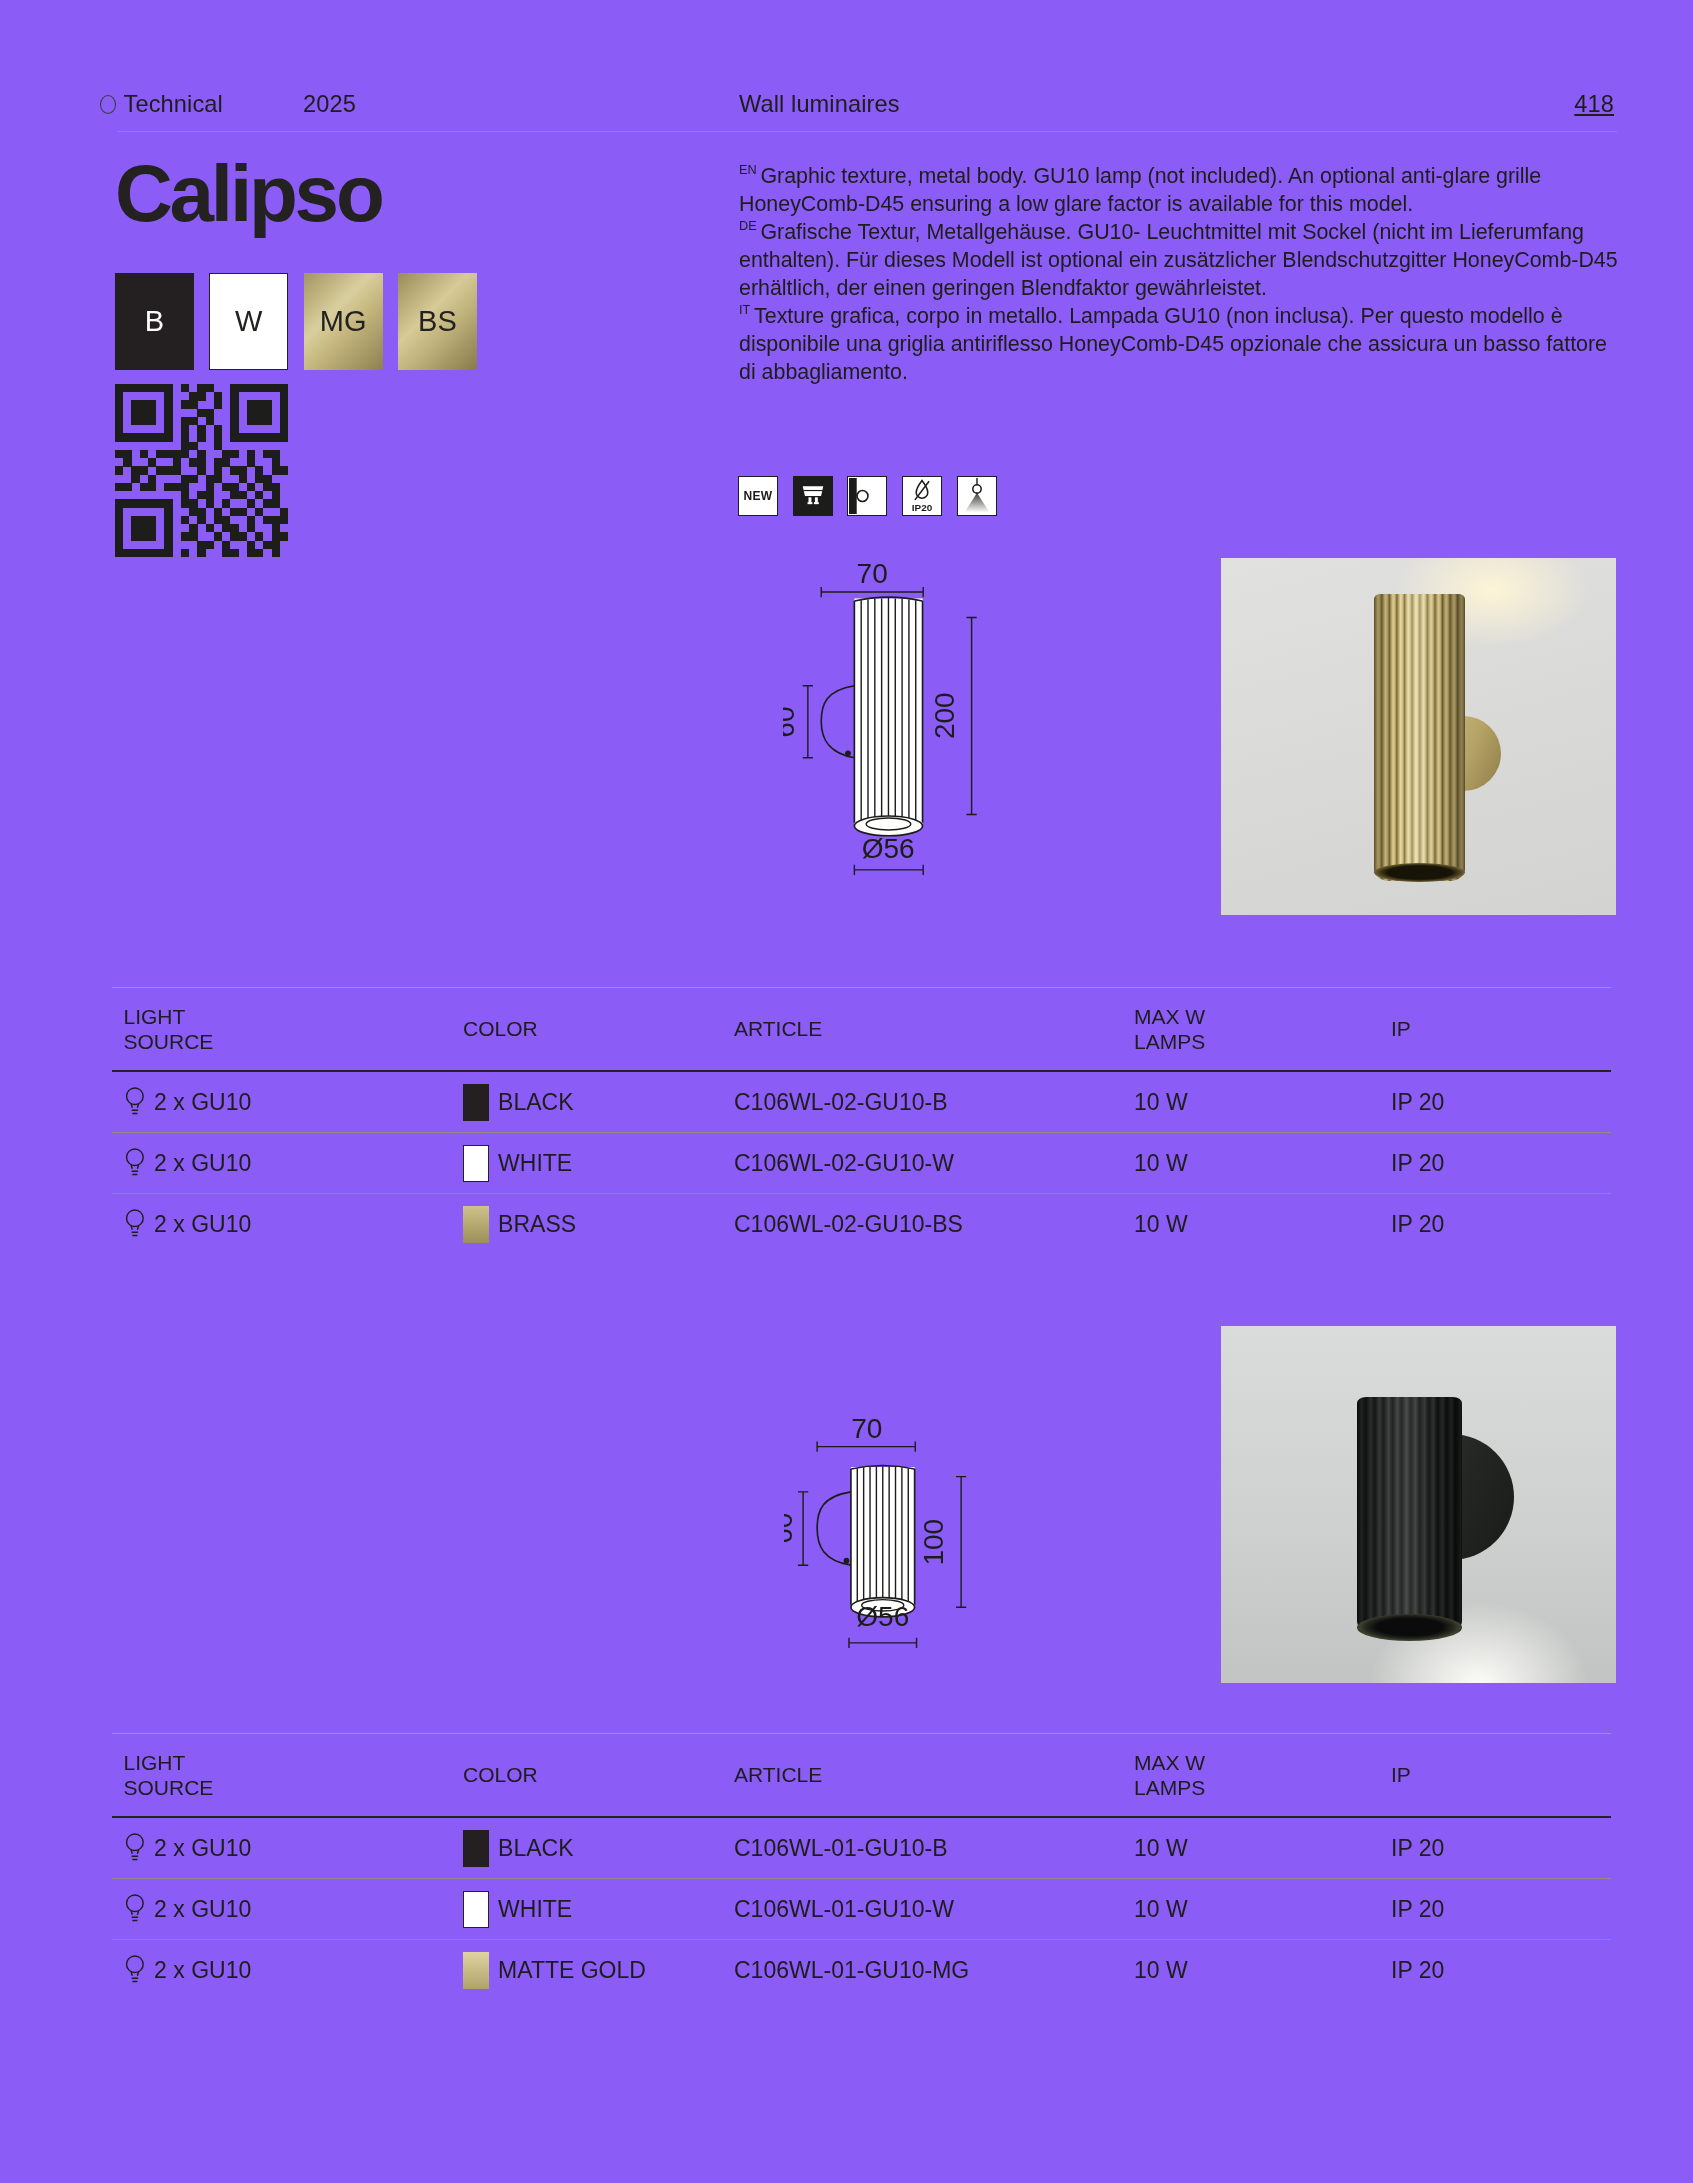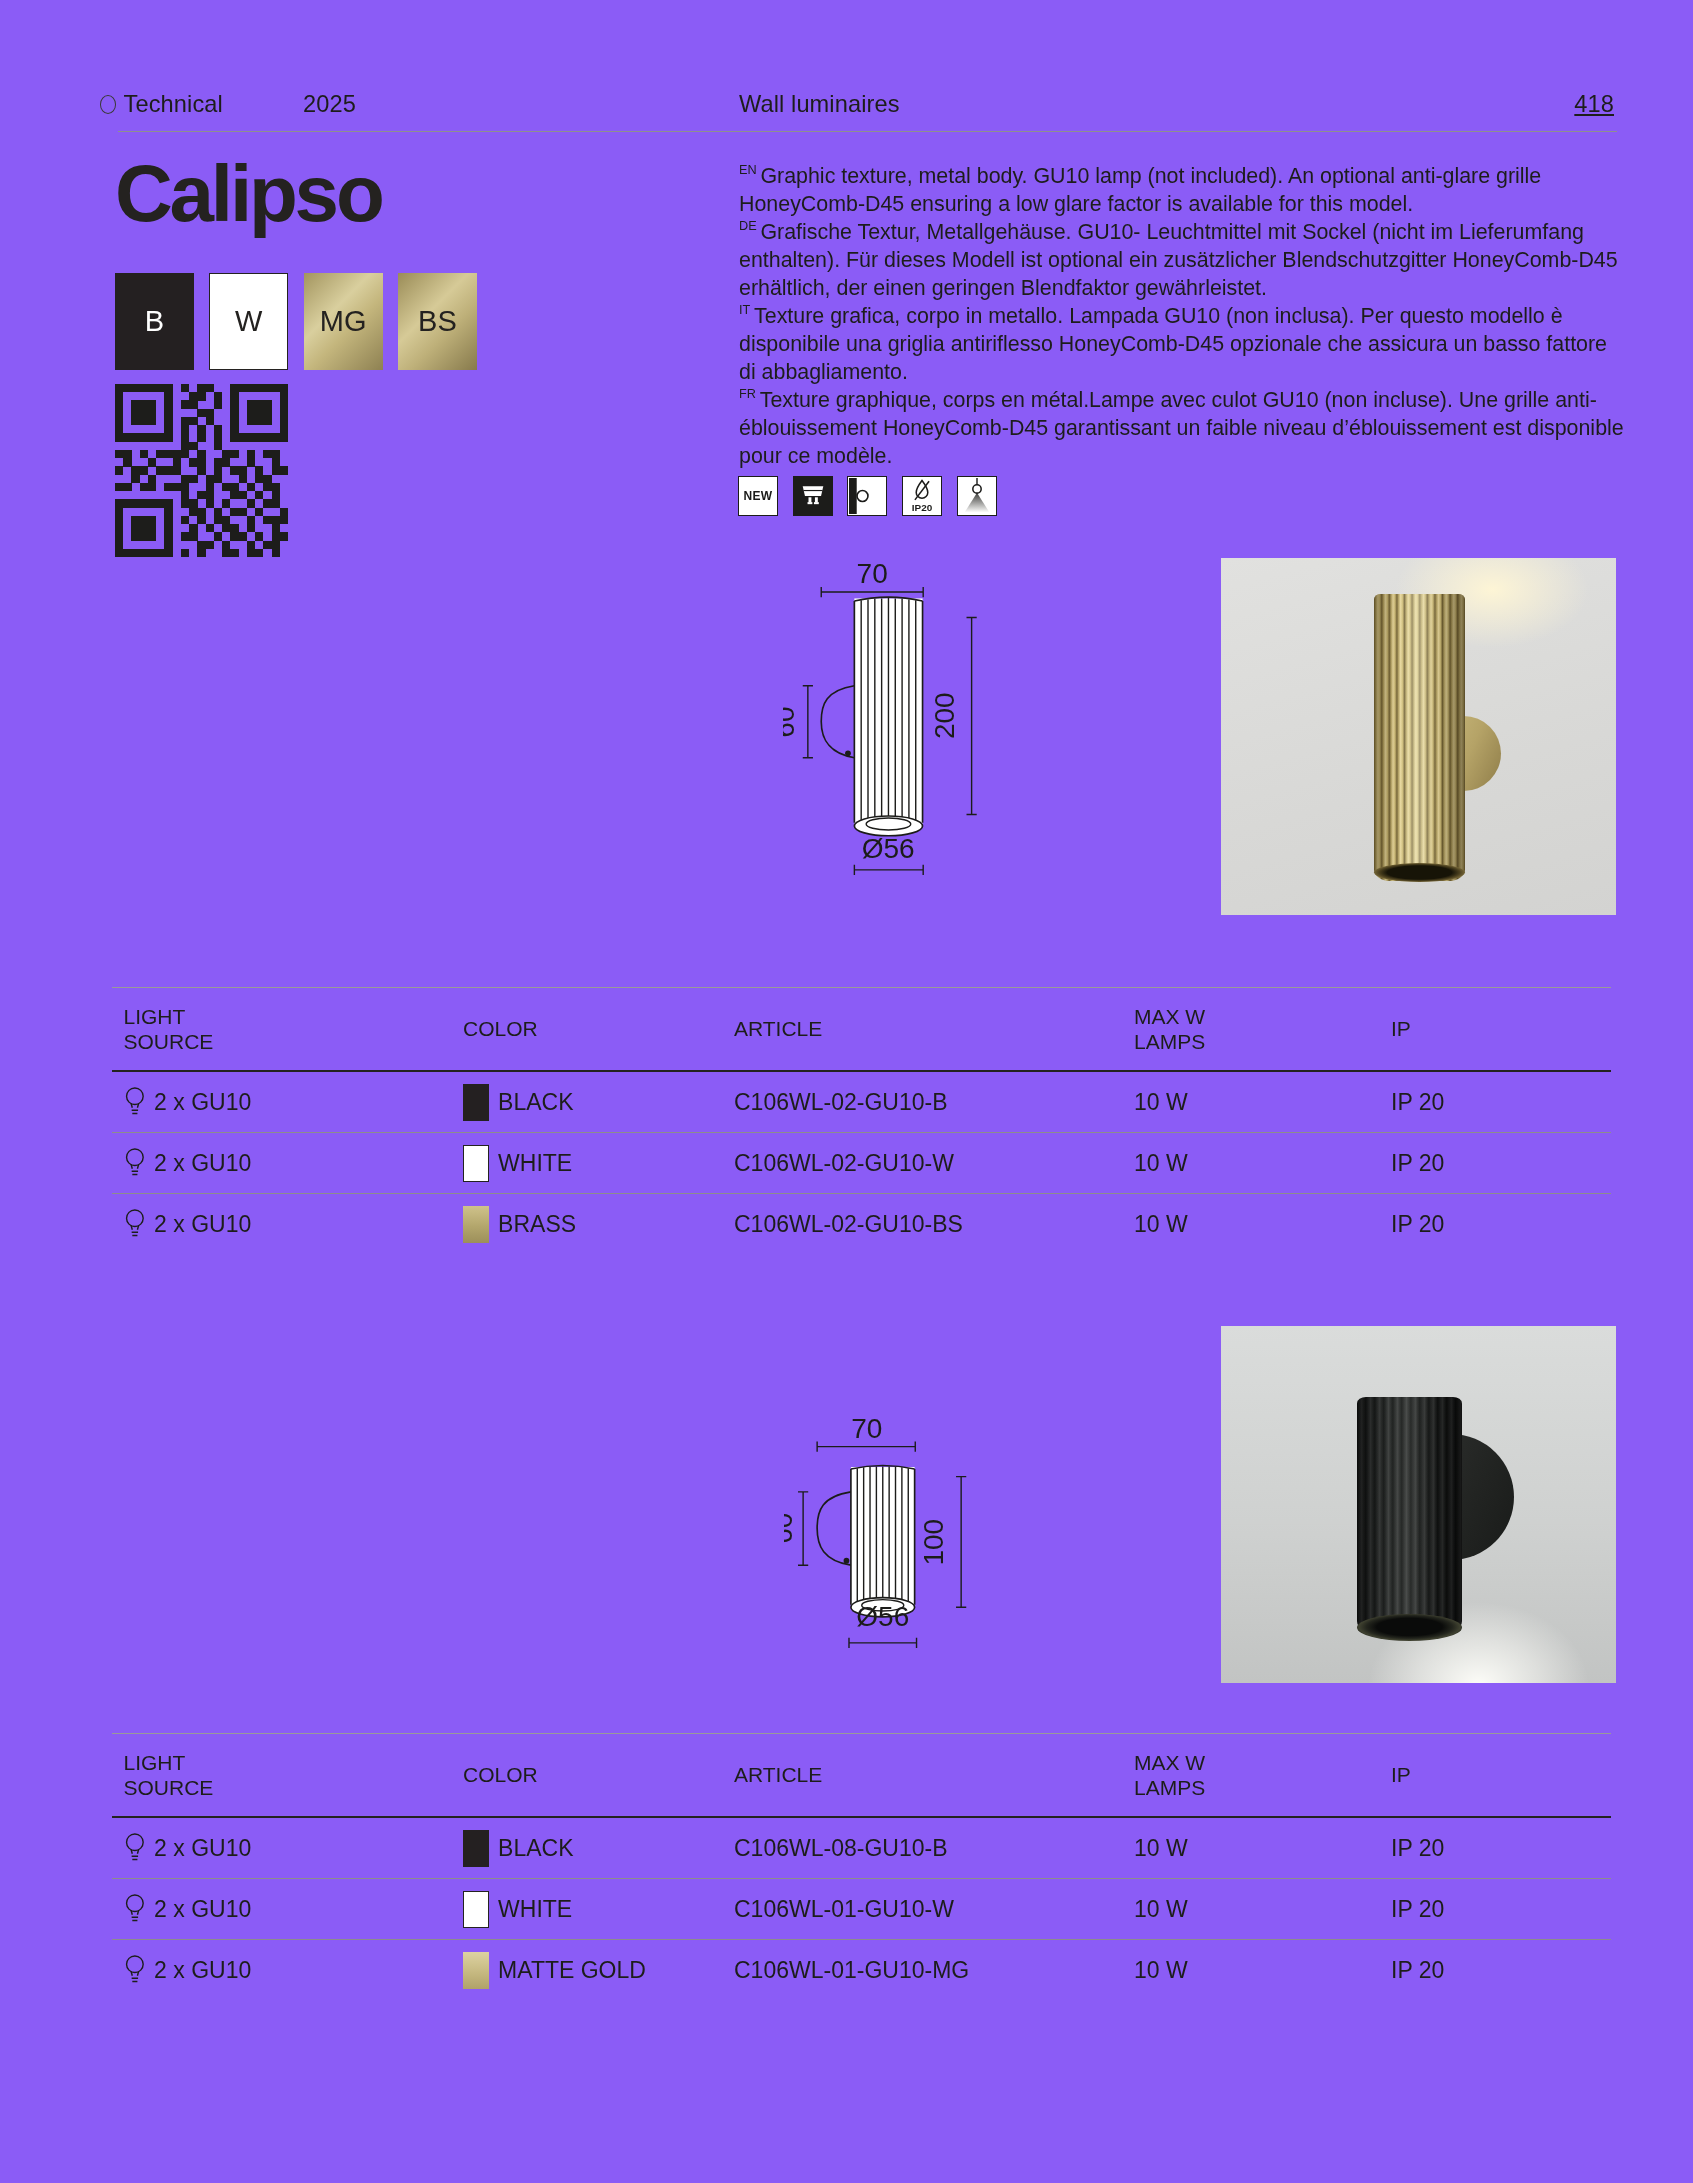--- a/index.html
+++ b/index.html
@@ -343,21 +343,20 @@
       <rect x="14" y="20" width="1.02" height="1.02"></rect>
       <rect x="16" y="20" width="1.02" height="1.02"></rect>
       <rect x="17" y="20" width="1.02" height="1.02"></rect>
       <rect x="19" y="20" width="1.02" height="1.02"></rect>
     </svg>
 
   <div class="desc">
     <p><sup>EN</sup><span>Graphic texture, metal body. GU10 lamp (not included). An optional anti-glare grille HoneyComb-D45 ensuring a low glare factor is available for this model.</span></p>
     <p><sup>DE</sup><span>Grafische Textur, Metallgehäuse. GU10- Leuchtmittel mit Sockel (nicht im Lieferumfang enthalten). Für dieses Modell ist optional ein zusätzlicher Blendschutzgitter HoneyComb-D45 erhältlich, der einen geringen Blendfaktor gewährleistet.</span></p>
     <p><sup>IT</sup><span>Texture grafica, corpo in metallo. Lampada GU10 (non inclusa). Per questo modello è disponibile una griglia antiriflesso HoneyComb-D45 opzionale che assicura un basso fattore di abbagliamento.</span></p>
-    <p><sup>FR</sup><span>Texture graphique, corps en métal.Lampe avec culot GU10 (non incluse). Une grille anti-éblouissement HoneyComb-D45 garantissant un faible niveau d’éblouissement est disponible pour ce modèle.</span></p>
   </div>
 
   <div class="icons">
     <div class="ficon">
       <span class="newtxt">NEW</span>
     </div>
     <div class="ficon dark">
       <svg width="36" height="36" viewBox="0 0 56 56">
         <path d="M12,13 h32 l-3.5,15 h-25 z" fill="#ffffff"></path>
         <line x1="13" y1="19.5" x2="43" y2="19.5" stroke="#1c1c1a" stroke-width="1.8"></line>
@@ -532,21 +531,21 @@
           <circle cx="17" cy="16" r="13" fill="none" stroke="#1d1d1b" stroke-width="2.2"></circle>
           <path d="M11,27 L13,34 M23,27 L21,34" stroke="#1d1d1b" stroke-width="2.2" fill="none"></path>
           <path d="M12,38 H22 M13,43 H21" stroke="#1d1d1b" stroke-width="2.2"></path>
         </svg>
         <span>2 x GU10</span>
       </div>
       <div class="cell">
           <span class="csw black"></span>
           <span>BLACK</span>
         </div>
-      <div class="cell">C106WL-08-GU10-B</div>
+      <div class="cell">C106WL-01-GU10-B</div>
       <div class="cell">10 W</div>
       <div class="cell">IP 20</div>
     </div>
     <div class="trow">
       <div class="cell first">
         <svg class="bulb" width="23" height="32" viewBox="0 0 36 50">
           <circle cx="17" cy="16" r="13" fill="none" stroke="#1d1d1b" stroke-width="2.2"></circle>
           <path d="M11,27 L13,34 M23,27 L21,34" stroke="#1d1d1b" stroke-width="2.2" fill="none"></path>
           <path d="M12,38 H22 M13,43 H21" stroke="#1d1d1b" stroke-width="2.2"></path>
         </svg>

